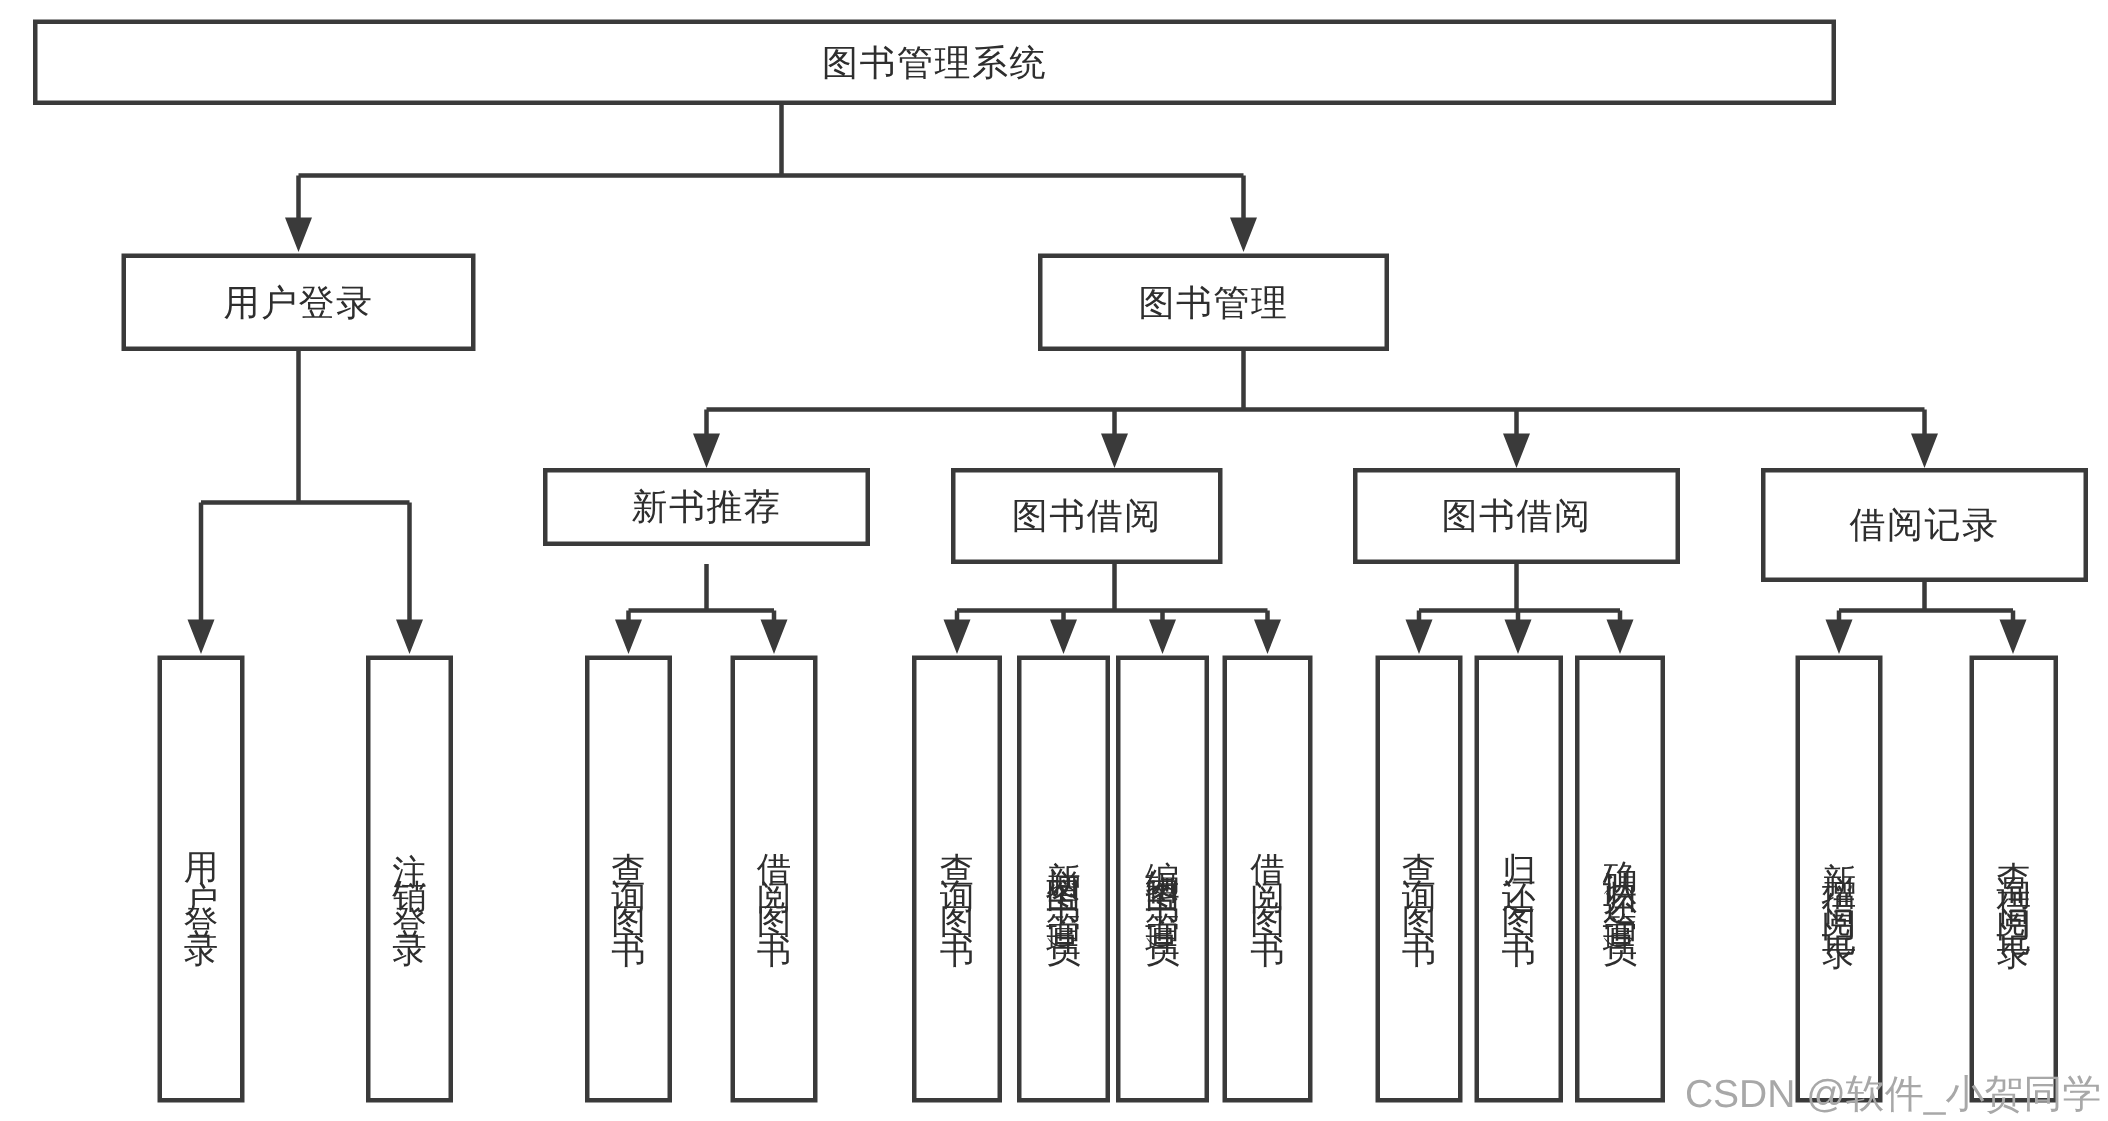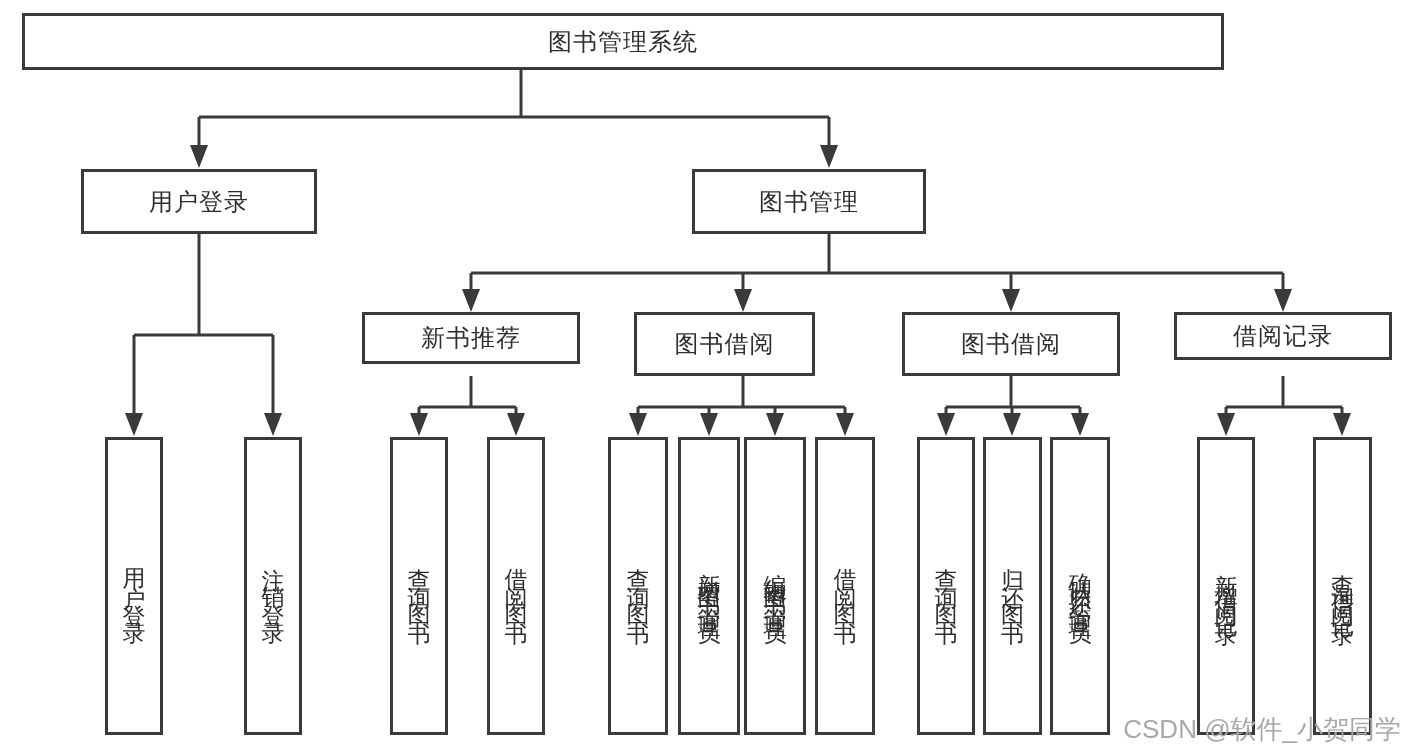--- a/index.html
+++ b/index.html
@@ -90,21 +90,21 @@
 
   <div class="box hbox" style="left:362px; top:312px; width:218px; height:52px;">
     <span>新书推荐</span>
   </div>
   <div class="box hbox" style="left:634px; top:312px; width:181px; height:64px;">
     <span>图书借阅</span>
   </div>
   <div class="box hbox" style="left:902px; top:312px; width:218px; height:64px;">
     <span>图书借阅</span>
   </div>
-  <div class="box hbox" style="left:1174px; top:312px; width:218px; height:48px;">
+  <div class="box hbox" style="left:1174px; top:312px; width:218px; height:76px;">
     <span>借阅记录</span>
   </div>
 
   <div class="box leaf sp-lg" style="left:105px; top:437px; width:58px; height:298px;">
     <span>用户登录</span>
   </div>
   <div class="box leaf sp-lg" style="left:244px; top:437px; width:58px; height:298px;">
     <span>注销登录</span>
   </div>
 

